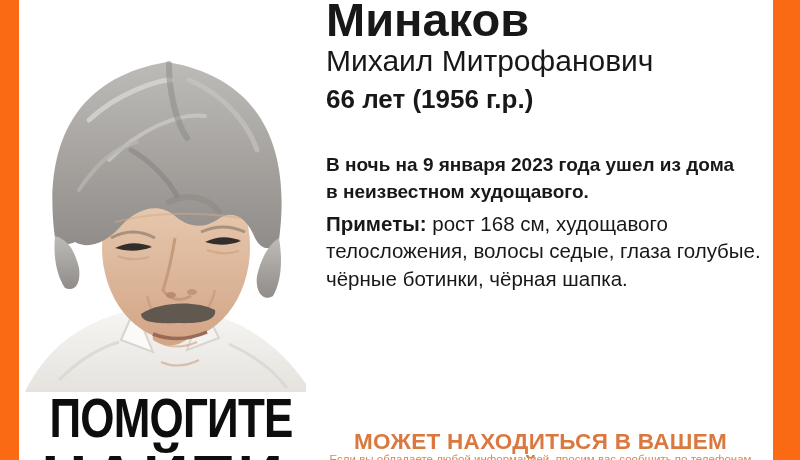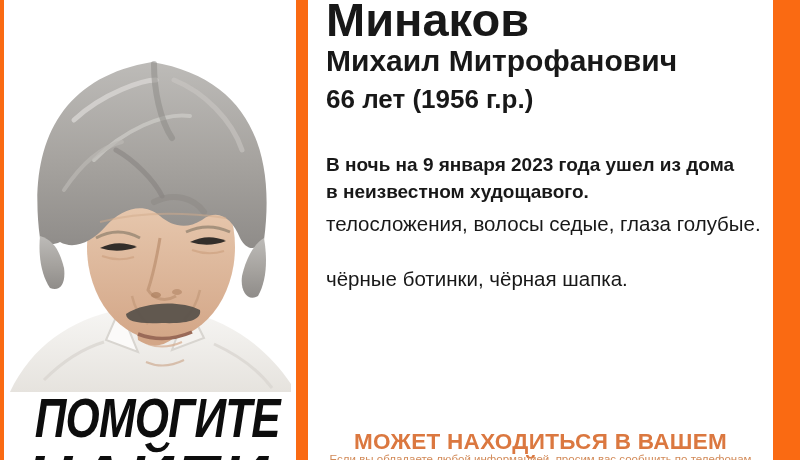--- a/index.html
+++ b/index.html
@@ -3,35 +3,35 @@
 <meta charset="utf-8">
 <style>
   html,body{margin:0;padding:0;background:#888;}
   #canvas{
     position:relative;width:800px;height:460px;overflow:hidden;
     background:#FA6A12;
     font-family:"Liberation Sans","DejaVu Sans",sans-serif;
     -webkit-font-smoothing:antialiased;
   }
   .panel{position:absolute;top:0;height:460px;background:#fff;}
-  .panel-left{left:4px;width:292px;font-style:italic;}
+  .panel-left{left:19px;width:292px;}
   .panel-right{left:308px;width:465px;}
 
   
   .photo-wrap{position:absolute;left:0;top:0;width:287px;height:392px;overflow:hidden;}
   .help-line{position:absolute;width:100%;text-align:center;color:#0d0d0d;font-weight:800;white-space:nowrap;}
   .help-line-1{top:386px;font-size:55px;}
   .help-line-1 .squeeze{display:inline-block;transform:scaleX(0.80);transform-origin:center;letter-spacing:-1px;}
   .help-line-2{top:441px;font-size:62px;}
   .help-line-2 .squeeze{display:inline-block;transform:scaleX(1.02);transform-origin:center;letter-spacing:5px;}
 
   
   .t{position:absolute;left:18px;right:12px;color:#181818;}
   .surname{top:-7px;font-size:47px;font-weight:800;letter-spacing:0;line-height:1.15;}
-  .fullname{top:44px;font-size:30px;font-weight:700;}
+  .fullname{top:44px;font-size:30px;font-weight:400;}
   .age{top:84px;font-size:26px;font-weight:700;}
   .city{top:118px;font-size:21px;font-weight:700;}
   .event{top:151px;font-size:19px;font-weight:700;line-height:27px;}
   .para{font-size:20.5px;line-height:27px;font-weight:400;}
   .signs{top:210px;}
   .clothes{top:265px;}
   .para b{font-weight:700;}
   .footer-highlight{top:429px;left:0;right:0;text-align:center;font-size:22.5px;font-weight:700;color:#DB7840;letter-spacing:0.3px;}
   .footer-cutoff{top:453px;left:0;right:0;text-align:center;font-size:11.5px;font-weight:400;color:#D28A58;white-space:nowrap;}
 </style>
@@ -115,20 +115,21 @@
     <div class="t surname">Минаков</div>
     <div class="t fullname">Михаил Митрофанович</div>
     <div class="t age">66 лет (1956 г.р.)</div>
 
     <div class="t event">
       <div>В ночь на 9 января 2023 года ушел из дома</div>
       <div>в неизвестном худощавого.</div>
     </div>
 
     <div class="t para signs">
+      <div><b>Приметы:</b><span> рост 168 см, худощавого</span></div>
       <div>телосложения, волосы седые, глаза голубые.</div>
     </div>
 
     <div class="t para clothes">
       <div>чёрные ботинки, чёрная шапка.</div>
     </div>
 
     <div class="t footer-highlight">МОЖЕТ НАХОДИТЬСЯ В ВАШЕМ РАЙОНЕ</div>
     <div class="t footer-cutoff">Если вы обладаете любой информацией, просим вас сообщить по телефонам</div>
   </div>

